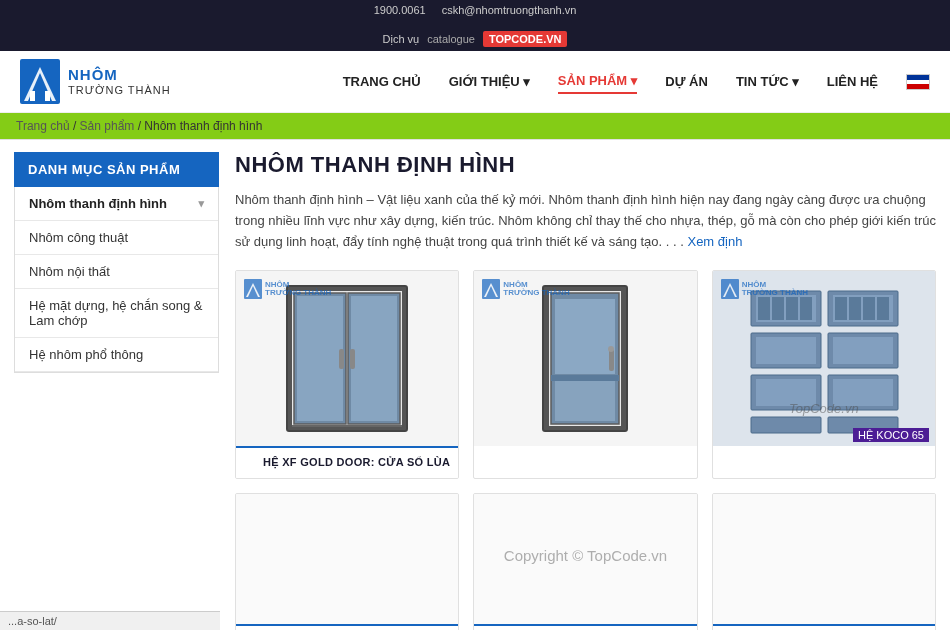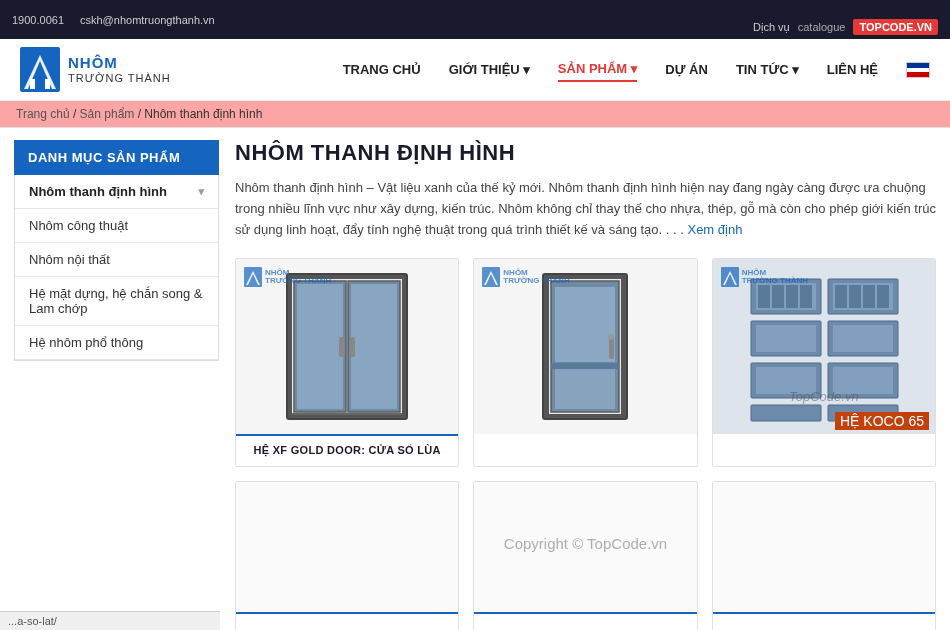--- a/index.html
+++ b/index.html
@@ -7,20 +7,21 @@
 
     
     .top-bar {
       background: #1a1a2e;
       color: #ccc;
       font-size: 11px;
       padding: 4px 12px;
       display: flex;
       justify-content: space-between;
       align-items: center;
+      flex-direction: column;
     }
     .top-bar-left { display: flex; gap: 16px; }
     .top-bar-right { display: flex; align-items: center; gap: 8px; margin-top: 15px; }
     .topcode-badge {
       background: #e53935;
       color: #fff;
       font-weight: bold;
       font-size: 11px;
       padding: 2px 6px;
       border-radius: 2px;
@@ -70,21 +71,21 @@
     .nav-item.active { color: #e53935; border-bottom: 2px solid #e53935; }
     .flag-icon {
       width: 24px;
       height: 16px;
       background: linear-gradient(to bottom, #003399 33%, #fff 33%, #fff 66%, #cc0000 66%);
       border: 1px solid #ccc;
     }
 
     
     .breadcrumb {
-      background: #fca5a5;
+      background: #84cc16;
       padding: 6px 16px;
       font-size: 12px;
       color: #666;
       border-bottom: 1px solid #e0e0e0;
     }
     .breadcrumb a { color: #555; text-decoration: none; }
     .breadcrumb span { color: #333; font-weight: 500; }
 
     
     .main-layout {
@@ -173,21 +174,21 @@
       width: 18px; height: 20px;
     }
     .product-logo-watermark span {
       font-size: 8px;
       font-weight: bold;
       color: #1565c0;
       line-height: 1.1;
     }
     .product-label {
       padding: 8px 8px 10px;
-      text-align: center;
+      text-align: right;
       font-size: 11px;
       font-weight: bold;
       color: #1a1a2e;
       background: #fff;
       border-top: 2px solid #1565c0;
       letter-spacing: 0.3px;
     }
 
     
     .door-sliding {
@@ -424,21 +425,21 @@
             <rect x="10" y="98" width="60" height="27" fill="#8aa8c8" opacity="0.7"></rect>
             <rect x="82" y="94" width="70" height="35" rx="1" fill="#6e8aaa" stroke="#4a6a8a" stroke-width="1"></rect>
             <rect x="87" y="98" width="60" height="27" fill="#8aa8c8" opacity="0.7"></rect>
 
             <rect x="5" y="136" width="70" height="16" rx="1" fill="#6e8aaa" stroke="#4a6a8a" stroke-width="1"></rect>
             <rect x="82" y="136" width="70" height="16" rx="1" fill="#6e8aaa" stroke="#4a6a8a" stroke-width="1"></rect>
           </svg>
 
           <span class="topcode-overlay">TopCode.vn</span>
 
-          <div style="position:absolute;bottom:4px;right:6px;background:#c2410c;color:#fff;font-size:14px;padding:1px 5px;">HỆ KOCO 65</div>
+          <div style="position:absolute;bottom:4px;right:6px;background:#4c1d95;color:#fff;font-size:11px;padding:1px 5px;">HỆ KOCO 65</div>
         </div>
       </div>
 
       <div class="product-card product-card-empty">
         <div class="product-img" style="height:130px;"></div>
         <div class="product-label"></div>
       </div>
 
       <div class="product-card product-card-empty">
         <div class="product-img" style="height:130px;">

